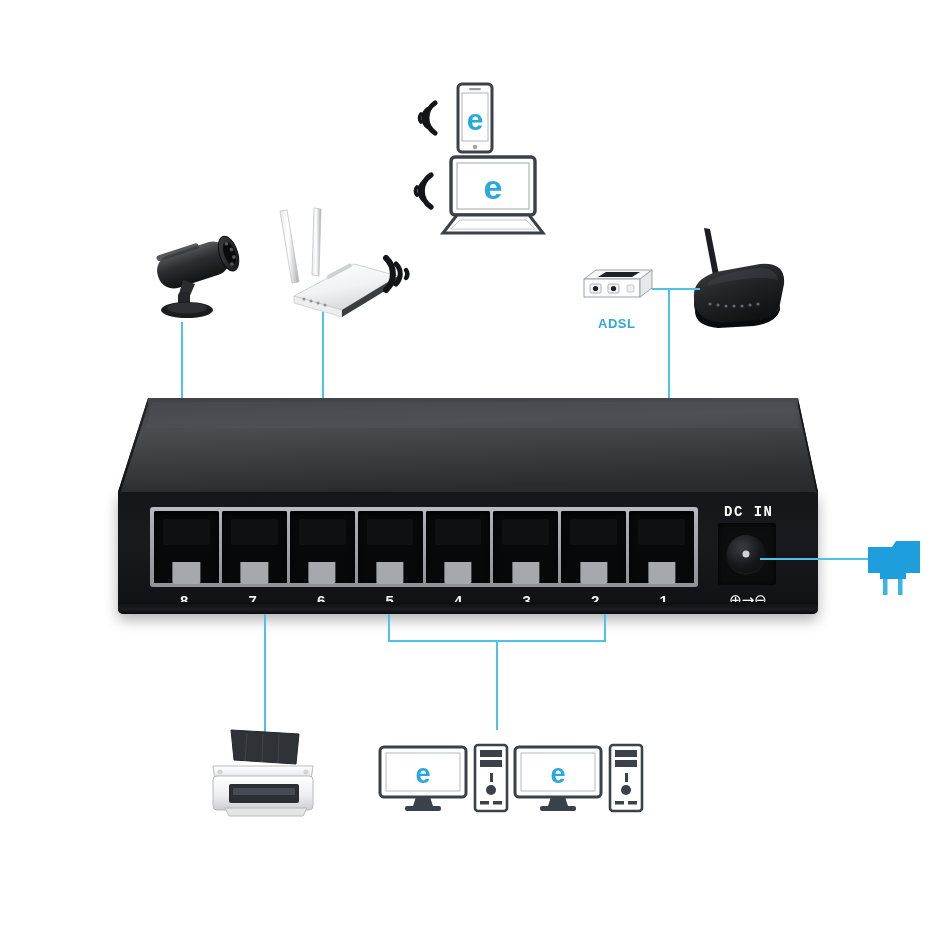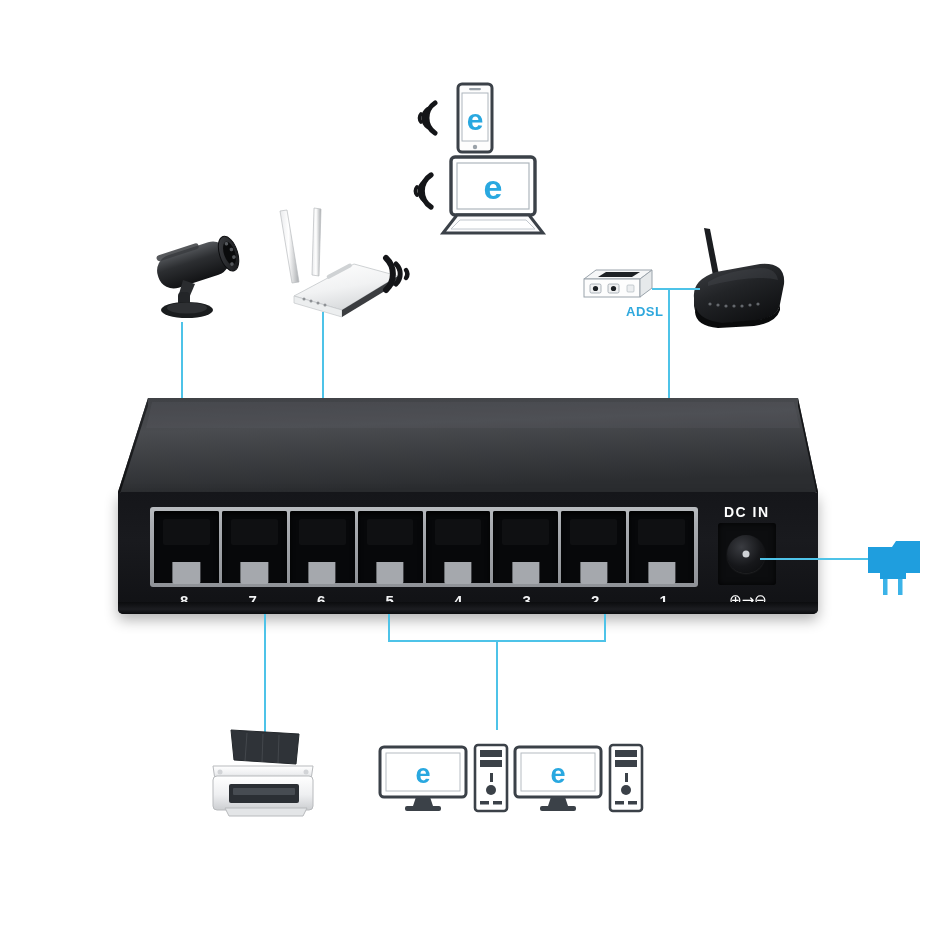--- a/index.html
+++ b/index.html
@@ -123,21 +123,21 @@
   }
   
   .dcin-label {
     position: absolute;
     left: 606px;
     top: 12px;
     color: #ffffff;
     font-size: 14px;
     font-weight: bold;
     letter-spacing: 1.5px;
-    font-family: Liberation Sans, sans-serif;
+    font-family: Liberation Mono, monospace;
   }
   .dc-jack-plate {
     position: absolute;
     left: 600px;
     top: 31px;
     width: 58px;
     height: 62px;
     background: #0c0d0f;
     border-radius: 3px;
     box-shadow: inset 0 0 6px rgba(0,0,0,0.9);
@@ -316,21 +316,21 @@
     <path d="M62 14 L74 5 L74 23 L62 32 Z" fill="#e6e9eb" stroke="#9aa3ab" stroke-width="1"></path>
 
     <path d="M20 12 L28 7 L62 7 L54 12 Z" fill="#1e2226"></path>
 
     <rect x="12" y="19" width="11" height="9" rx="1.5" fill="#f0f1f2" stroke="#9aa3ab" stroke-width="0.8"></rect>
     <circle cx="17.5" cy="23.5" r="2.6" fill="#1d2125"></circle>
     <rect x="30" y="19" width="11" height="9" rx="1.5" fill="#f0f1f2" stroke="#9aa3ab" stroke-width="0.8"></rect>
     <circle cx="35.5" cy="23.5" r="2.6" fill="#1d2125"></circle>
     <rect x="49" y="20" width="7" height="7" rx="1" fill="#eceef0" stroke="#b3bac0" stroke-width="0.7"></rect>
   </svg>
-  <div class="adsl-label" style="left:598px; top:304px;margin-left:28px;">ADSL</div>
+  <div class="adsl-label" style="left:598px; top:316px;">ADSL</div>
 
   <svg class="abs" style="left:668px; top:226px;" width="128" height="104" viewBox="0 0 128 104">
     <defs>
       <linearGradient id="blkTop" x1="0.1" y1="0" x2="0.7" y2="1">
         <stop offset="0%" stop-color="#3c3e42"></stop>
         <stop offset="45%" stop-color="#222427"></stop>
         <stop offset="100%" stop-color="#0e0f11"></stop>
       </linearGradient>
     </defs>
 

